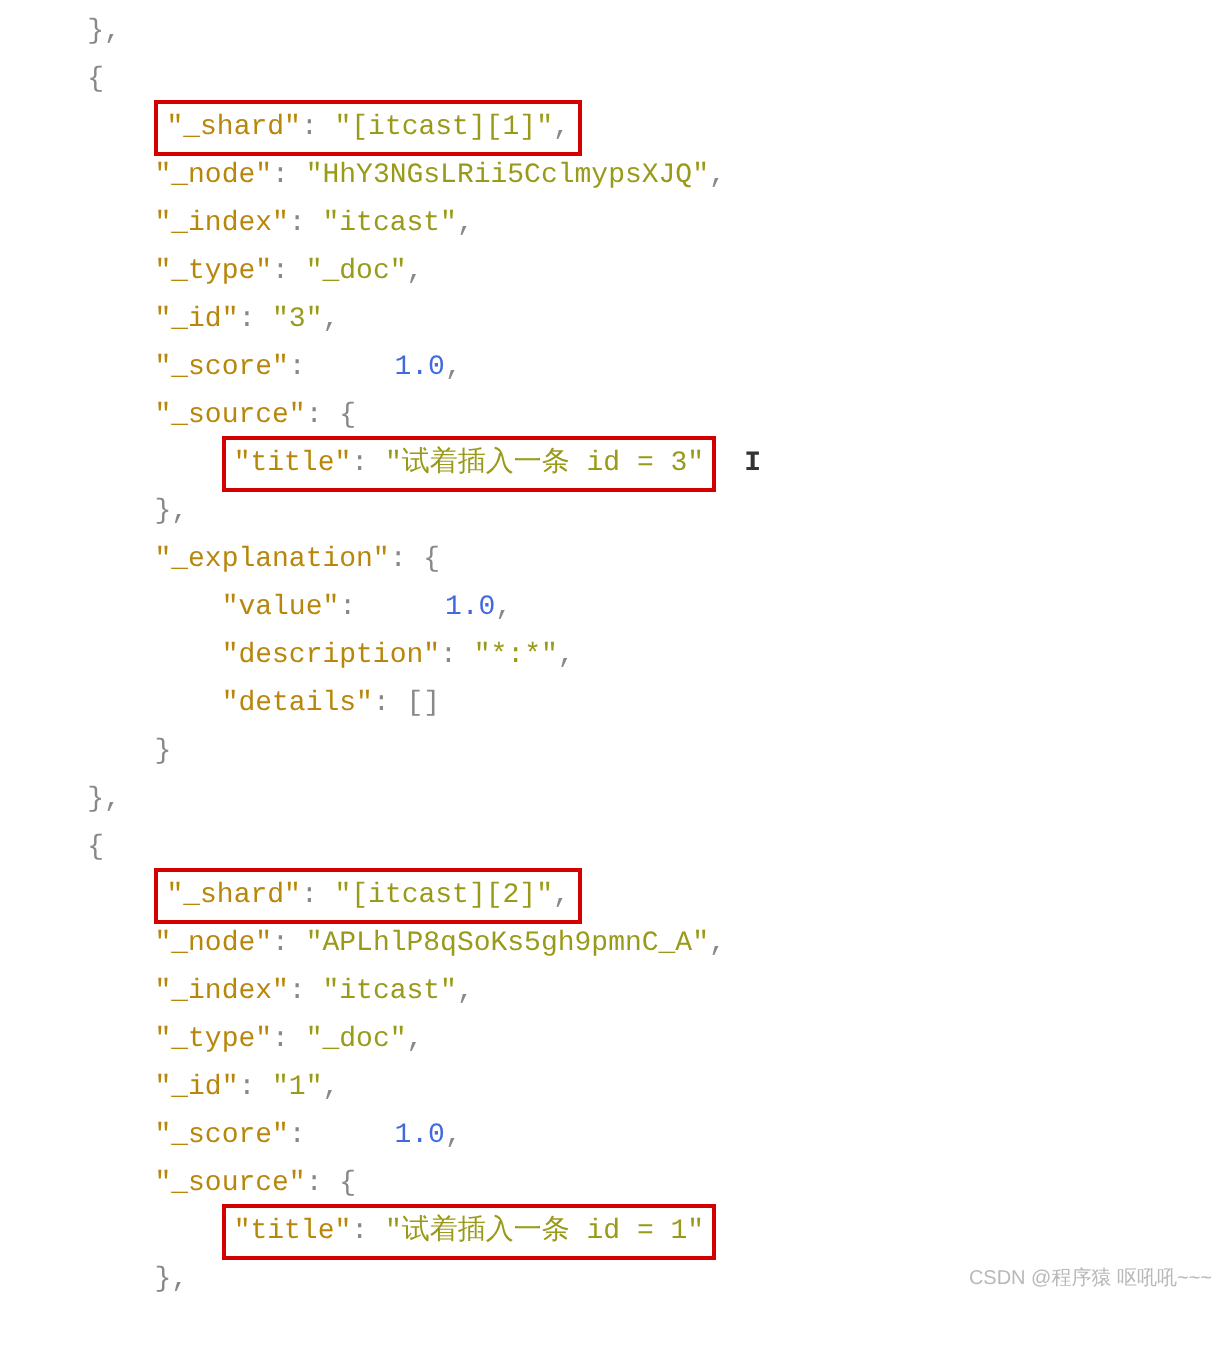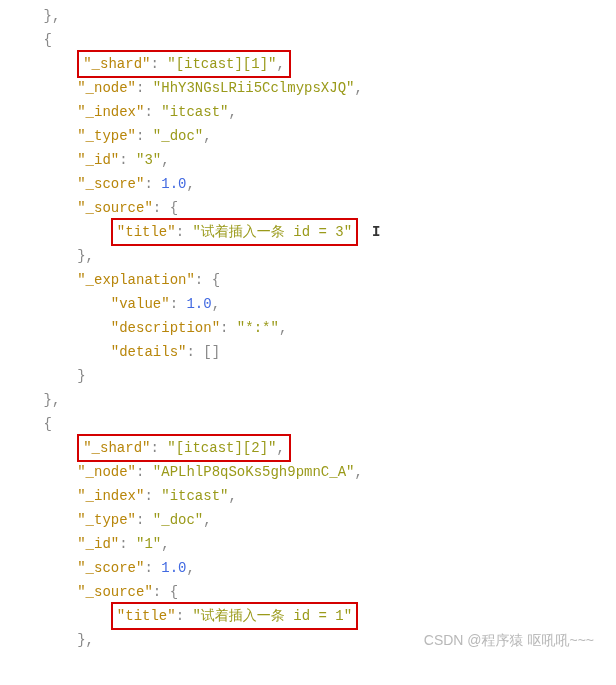--- a/index.html
+++ b/index.html
@@ -10,36 +10,36 @@
     color: #555;
     margin: 0;
     padding: 4px 10px;
     width: 616px;
     box-sizing: border-box;
     position: relative;
   }
   .line { white-space: pre; }
   .key { color: #b8860b; }
   .str { color: #9a9a1a; }
-  .num { color: #4169e1; }
+  .num { color: #4169e1; margin-left: 36px; }
   .punc { color: #888; }
   .brace { color: #888; }
   .box {
     display: inline-block;
     border: 2px solid #d40000;
     padding: 0 4px;
     margin: -2px 0;
   }
   .watermark {
     position: absolute;
     bottom: 4px;
-    right: 22px;
+    right: 10px;
     color: rgba(160,160,160,0.75);
     font-family: sans-serif;
-    font-size: 14px;
+    font-size: 10px;
   }
   .cursor {
     display: inline-block;
     font-weight: bold;
     color: #333;
     position: relative;
     left: 14px;
   }
 </style>
 </head>

